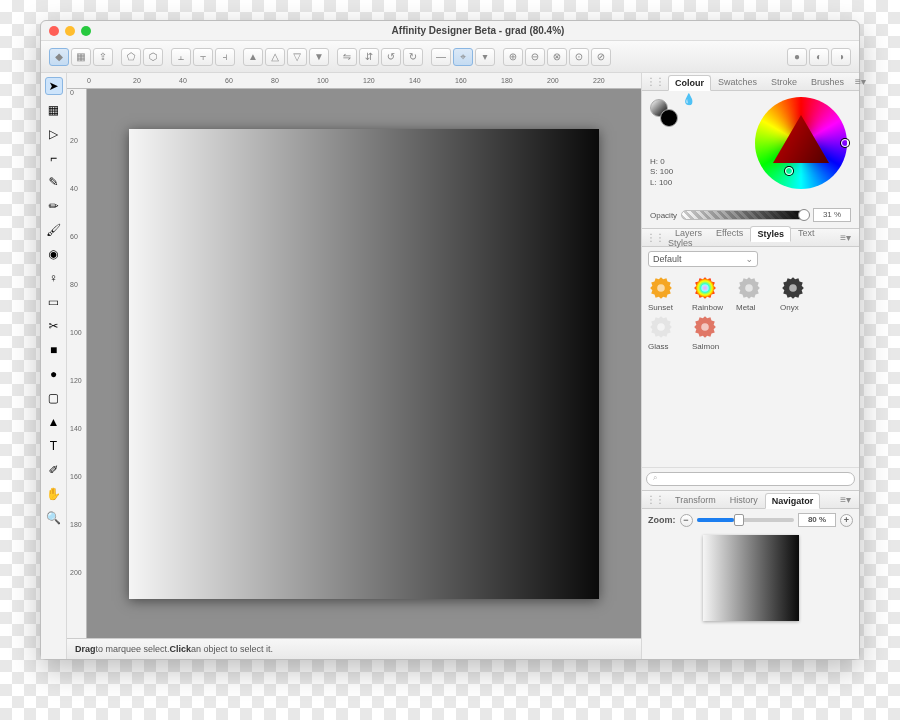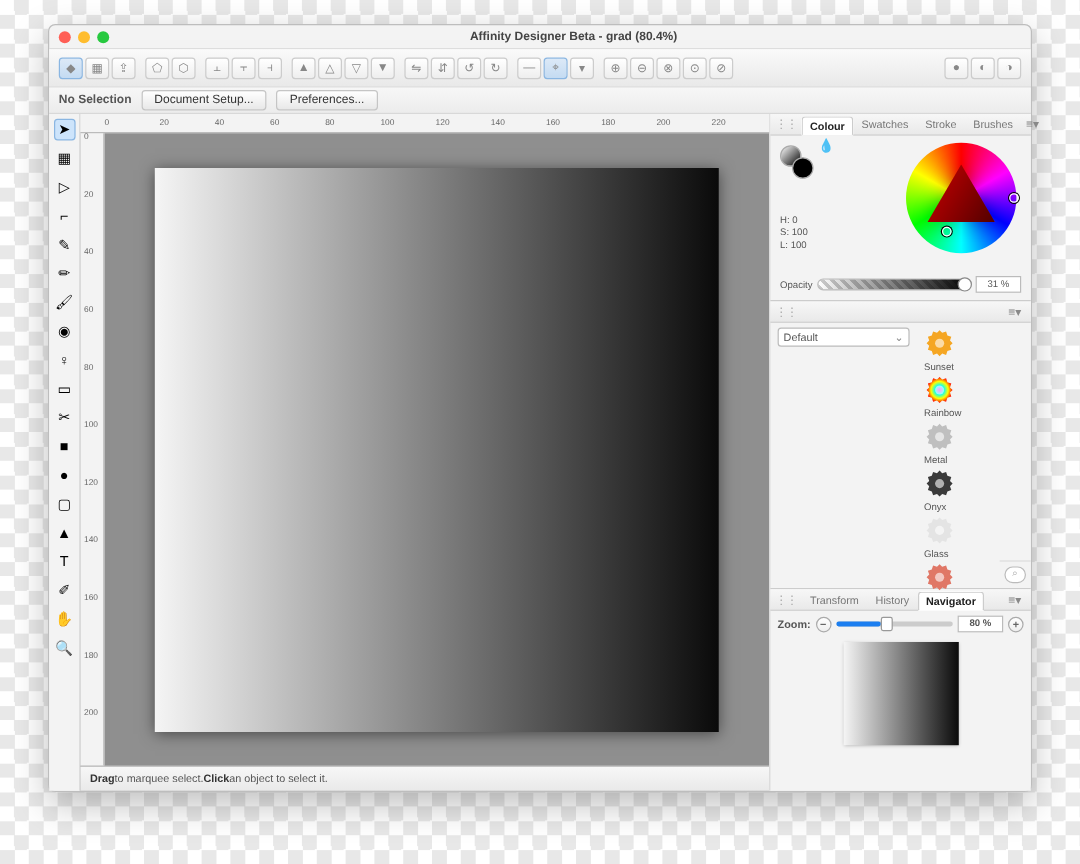--- a/index.html
+++ b/index.html
@@ -48,21 +48,21 @@
   .colortri{ position:absolute; left:18px; top:18px; width:0; height:0; border-left:28px solid transparent; border-right:28px solid transparent; border-bottom:48px solid #c00; filter:drop-shadow(0 0 8px rgba(0,0,0,0.2));}
   .colortri::after{content:""; position:absolute; left:-28px; top:0; width:0;height:0; border-left:28px solid transparent; border-right:28px solid transparent; border-bottom:48px solid rgba(0,0,0,0.6); mix-blend-mode:multiply; mask:linear-gradient(-60deg, black, transparent);}
   .ringmark{ position:absolute; width:8px;height:8px; border:1px solid #fff; border-radius:50%; box-shadow:0 0 0 1px #000;}
   .hsl{ position:absolute; left:8px; top:66px; font-size:8px; line-height:1.3;}
   .opacityrow{ position:absolute; left:8px; bottom:6px; right:8px; display:flex; align-items:center; gap:4px;}
   .opacityrow .lbl{font-size:8px;}
   .slider{ flex:1; height:10px; border:1px solid #bbb; border-radius:5px; background:repeating-linear-gradient(45deg,#ccc 0 3px,#fff 3px 6px); position:relative;}
   .slider .fill{ position:absolute; inset:0; background:linear-gradient(90deg, transparent, #000); border-radius:5px;}
   .slider .thumb{ position:absolute; right:-2px; top:-2px; width:12px; height:12px; background:#fff; border:1px solid #888; border-radius:50%;}
   .numbox{ width:38px; height:14px; border:1px solid #bbb; background:#fff; font-size:8px; text-align:center; line-height:12px;}
-  .stylespanel{ flex:1; border-bottom:1px solid #ccc; display:flex; min-height:0;}
+  .stylespanel{ flex:1; border-bottom:1px solid #ccc; display:flex; flex-direction:column; min-height:0;}
   .stylesel{ padding:4px 6px;}
   .selbox{ display:inline-flex; align-items:center; width:110px; height:16px; border:1px solid #bbb; background:#fff; font-size:9px; padding:0 4px; border-radius:3px;}
   .selbox::after{content:"⌄"; margin-left:auto; color:#888;}
   .stylesgrid{ display:flex; flex-wrap:wrap; gap:2px 4px; padding:4px 6px;}
   .styleitem{ width:40px; display:flex; flex-direction:column; align-items:flex-start; gap:2px; font-size:8px; color:#555;}
   .gear{ width:26px; height:26px; position:relative;}
   .gear svg{width:26px;height:26px;}
   .searchrow{ margin-top:auto; padding:4px; border-top:1px solid #ddd;}
   .searchbox{ height:14px; border:1px solid #bbb; border-radius:7px; background:#fff; font-size:8px; padding:0 6px; color:#aaa;}
   .navpanel{ height:150px; display:flex; flex-direction:column;}
@@ -126,25 +126,20 @@
       <div class="tbtn">⊙</div>
       <div class="tbtn">⊘</div>
     </div>
     <div class="tgrp" style="margin-left:auto;">
       <div class="tbtn">●</div>
       <div class="tbtn">◐</div>
       <div class="tbtn">◑</div>
     </div>
   </div>
 
-  <div class="context">
-    <span class="ctxlabel">No Selection</span>
-    <button class="ctxbtn">Document Setup...</button>
-    <button class="ctxbtn">Preferences...</button>
-  </div>
 
   <div class="body">
     <div class="toolstrip" id="toolstrip">
         <div class="tool sel">➤</div>
         <div class="tool">▦</div>
         <div class="tool">▷</div>
         <div class="tool">⌐</div>
         <div class="tool">✎</div>
         <div class="tool">✏</div>
         <div class="tool">🖌</div>
@@ -234,20 +229,21 @@
           <div class="slider">
               <div class="fill"></div>
               <div class="thumb"></div>
             </div>
           <div class="numbox">31 %</div>
         </div>
       </div>
 
       <div class="ptabs">
         <span class="grip">⋮⋮</span>
+        <span id="stabs"><span class="ptab">Layers</span><span class="ptab">Effects</span><span class="ptab active">Styles</span><span class="ptab">Text Styles</span></span>
         <span class="pmenu">≡▾</span>
       </div>
       <div class="stylespanel">
         <div class="stylesel">
           <div class="selbox">
               <span>Default</span>
             </div>
         </div>
         <div class="stylesgrid" id="stylesgrid">
             <div class="styleitem">

